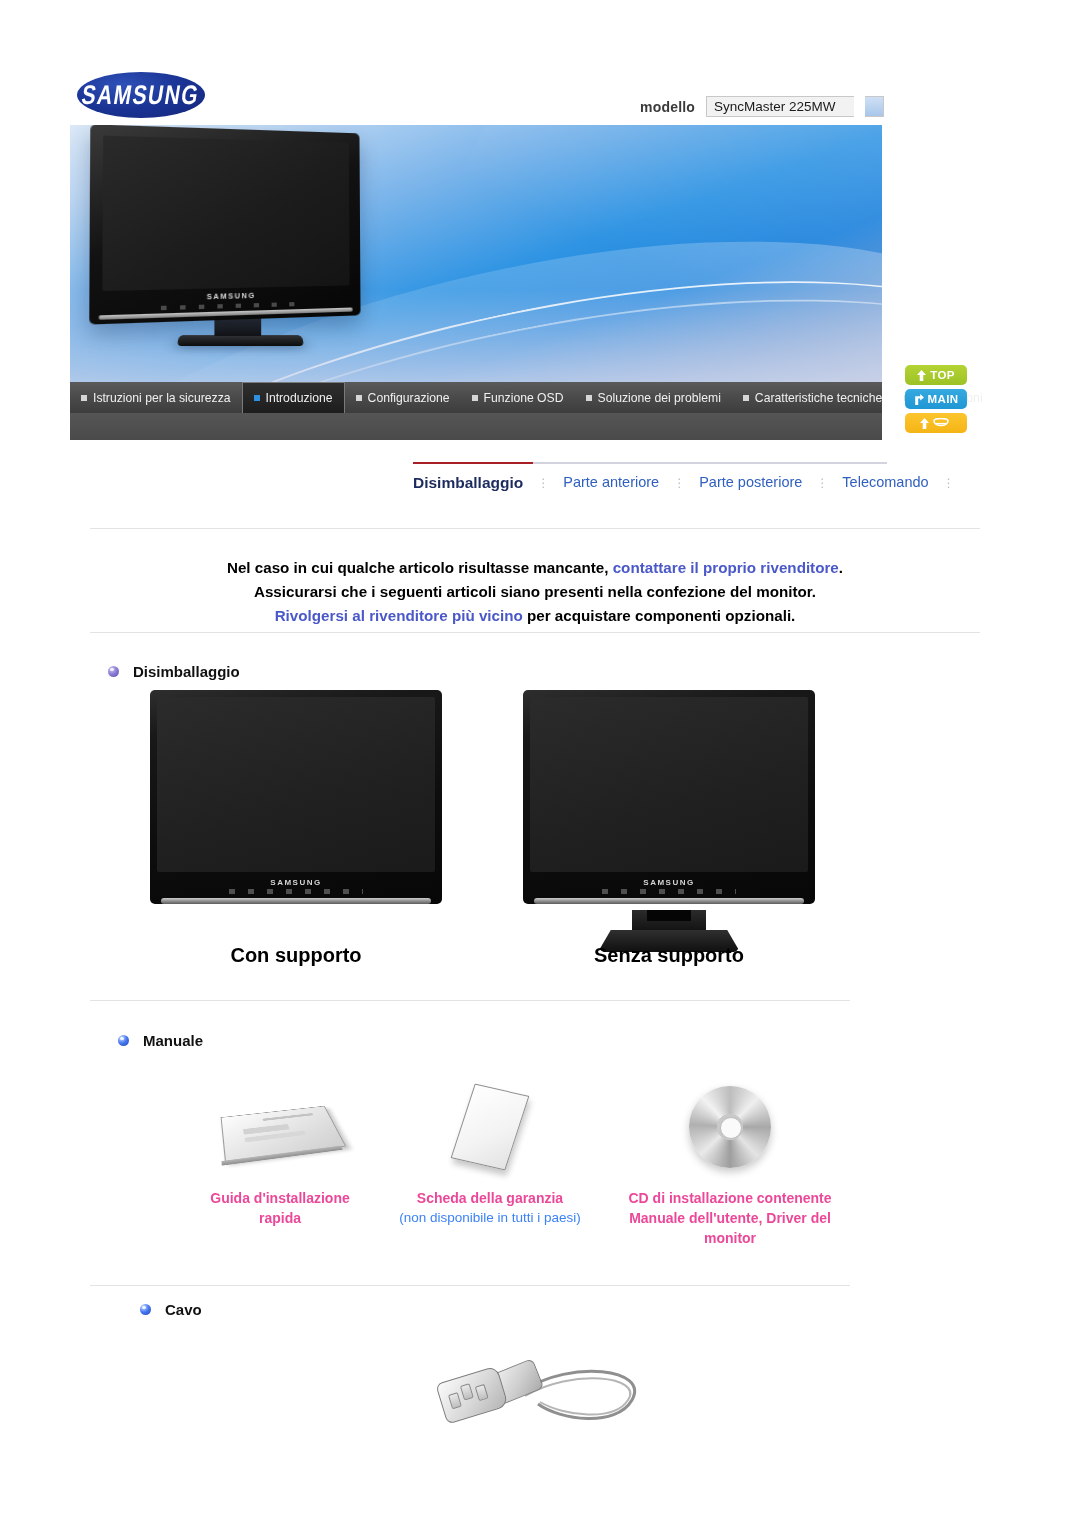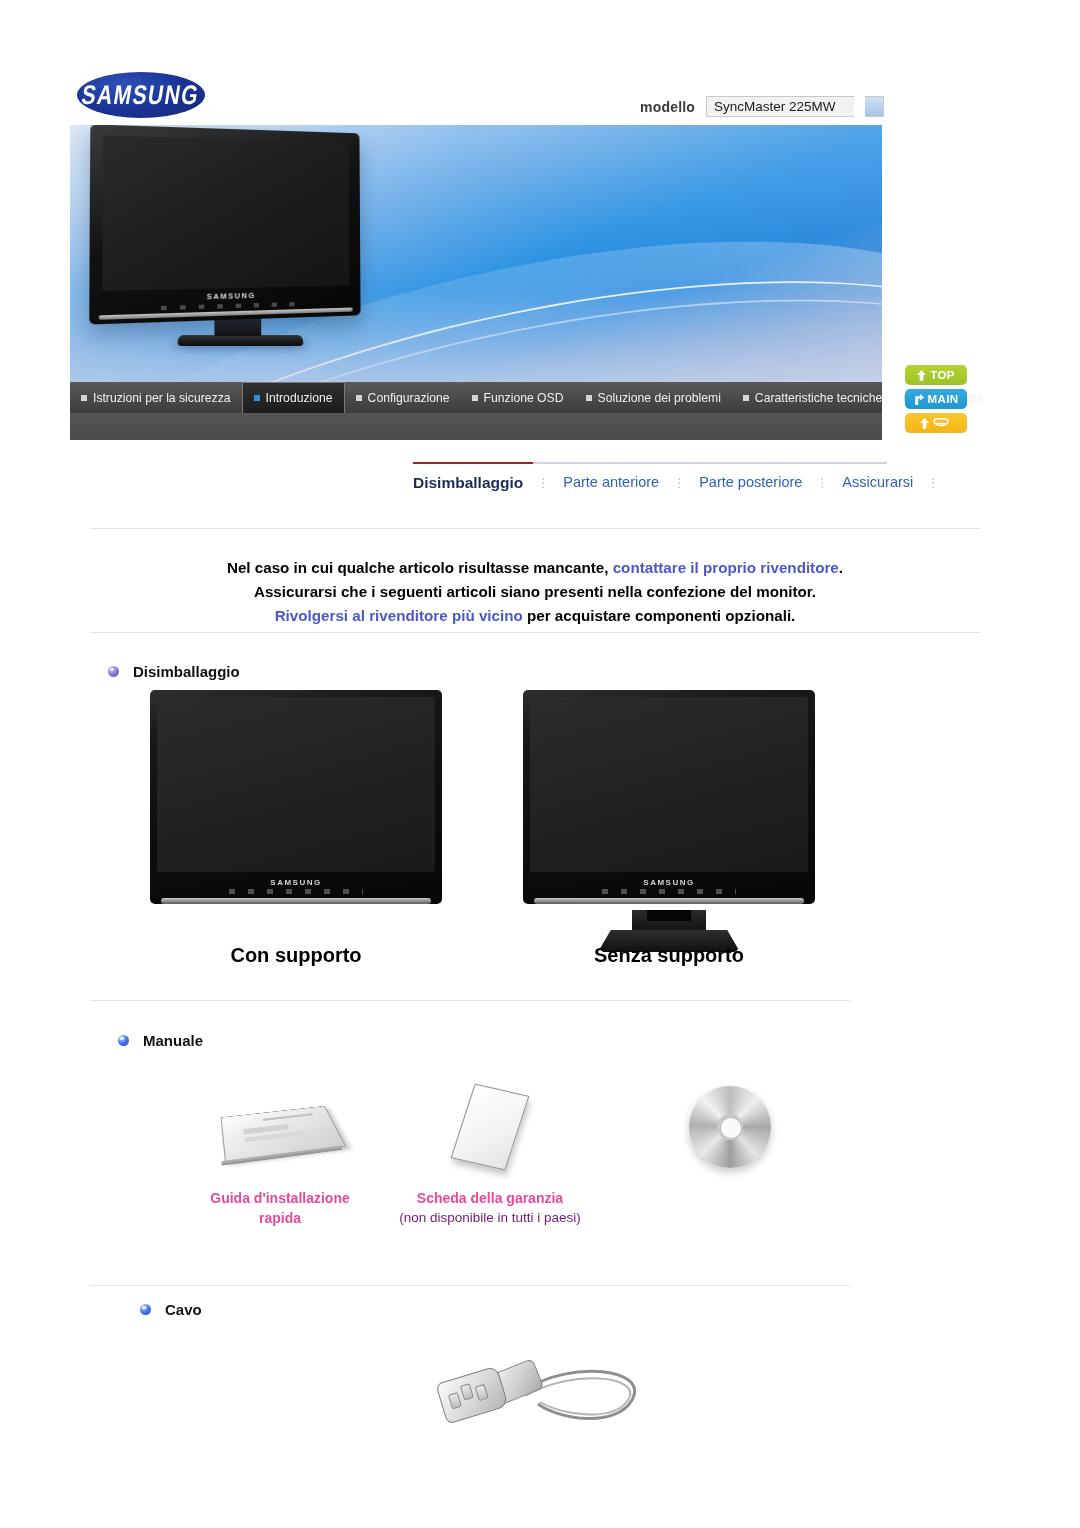--- a/index.html
+++ b/index.html
@@ -429,21 +429,21 @@
   }
   .mitem .ttl {
     font-size: 14px;
     font-weight: bold;
     line-height: 20px;
     color: #ec4899;
   }
   .mitem .sub {
     font-size: 13.5px;
     line-height: 19px;
-    color: #701a75;
+    color: #3b82f6;
   }
 
   
   .booklet {
     position: absolute; left: 50%; top: 18px;
     width: 112px; height: 68px;
     transform: translateX(-50%) perspective(340px) rotateX(52deg) rotateZ(-11deg);
     background: linear-gradient(150deg,#fdfdfd,#e2e2e2 60%,#cfcfcf);
     border: 1px solid #9b9b9b;
     box-shadow: 3px 5px 5px rgba(0,0,0,.22);
@@ -621,21 +621,21 @@
   <div class="red"></div>
 </div>
 
 <div class="subnav">
   <div class="sub-item active">Disimballaggio</div>
   <div class="sub-sep">⋮</div>
   <div class="sub-item">Parte anteriore</div>
   <div class="sub-sep">⋮</div>
   <div class="sub-item">Parte posteriore</div>
   <div class="sub-sep">⋮</div>
-  <div class="sub-item">Assicurarsi</div>
+  <div class="sub-item">Telecomando</div>
   <div class="sub-sep">⋮</div>
 </div>
 
 <div class="hr-top"></div>
 
 <div class="notice">
   <div>
     <span>Nel caso in cui qualche articolo risultasse mancante, </span><span class="lnk">contattare il proprio rivenditore</span><span>.</span>
   </div>
   <div>Assicurarsi che i seguenti articoli siano presenti nella confezione del monitor.</div>
@@ -699,20 +699,21 @@
     <div class="card"></div>
   </div>
   <div class="ttl">Scheda della garanzia</div>
   <div class="sub">(non disponibile in tutti i paesi)</div>
 </div>
 
 <div class="mitem" style="left:610px; top:1078px; width:240px;">
   <div class="art">
     <div class="cd"></div>
   </div>
+  <div class="ttl">CD di installazione contenente Manuale dell'utente, Driver del monitor</div>
 </div>
 
 <div class="hr-4"></div>
 
 <div class="sec-head" style="left:140px; top:1301px;">
   <span class="bullet blue"></span>
   <span>Cavo</span>
 </div>
 
 <div class="cable-wrap">

